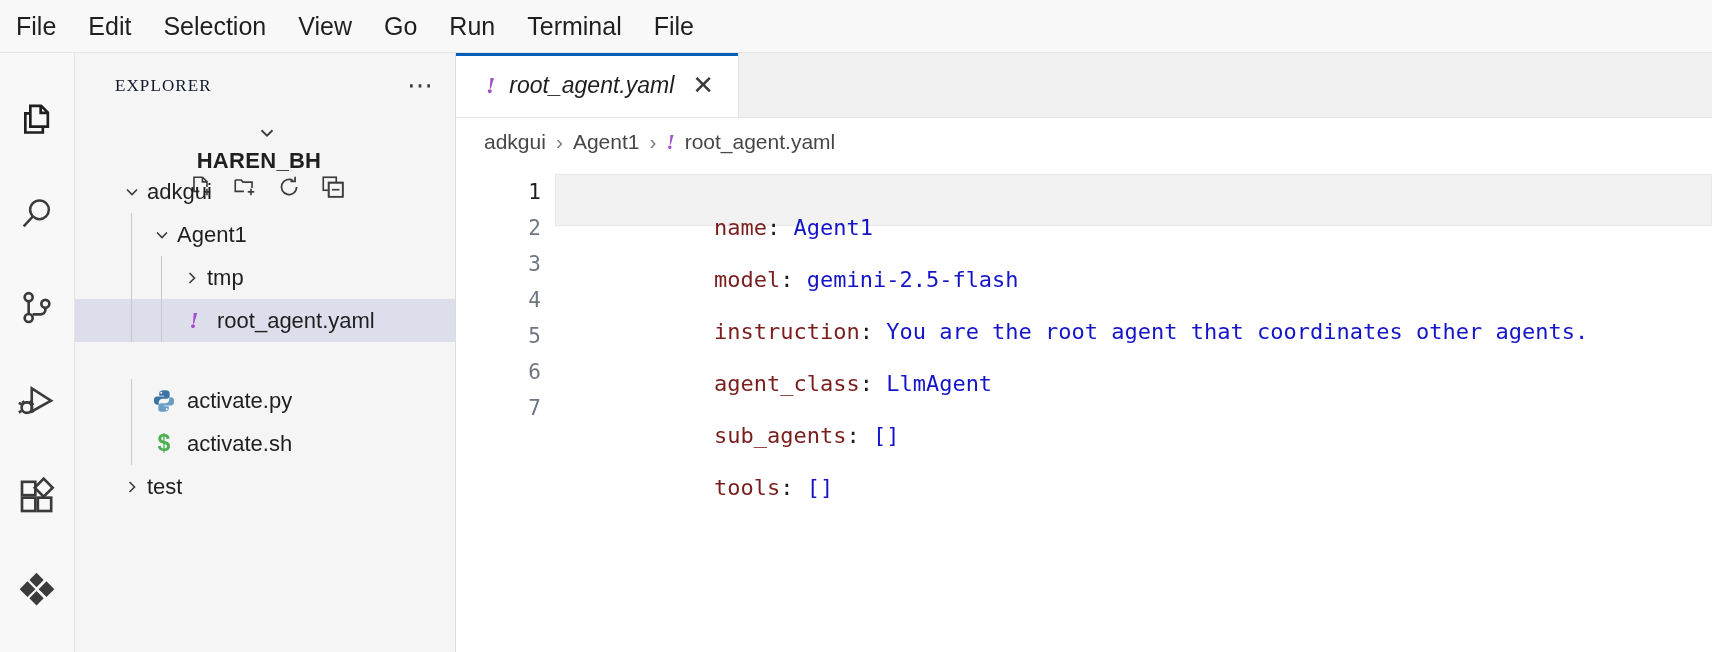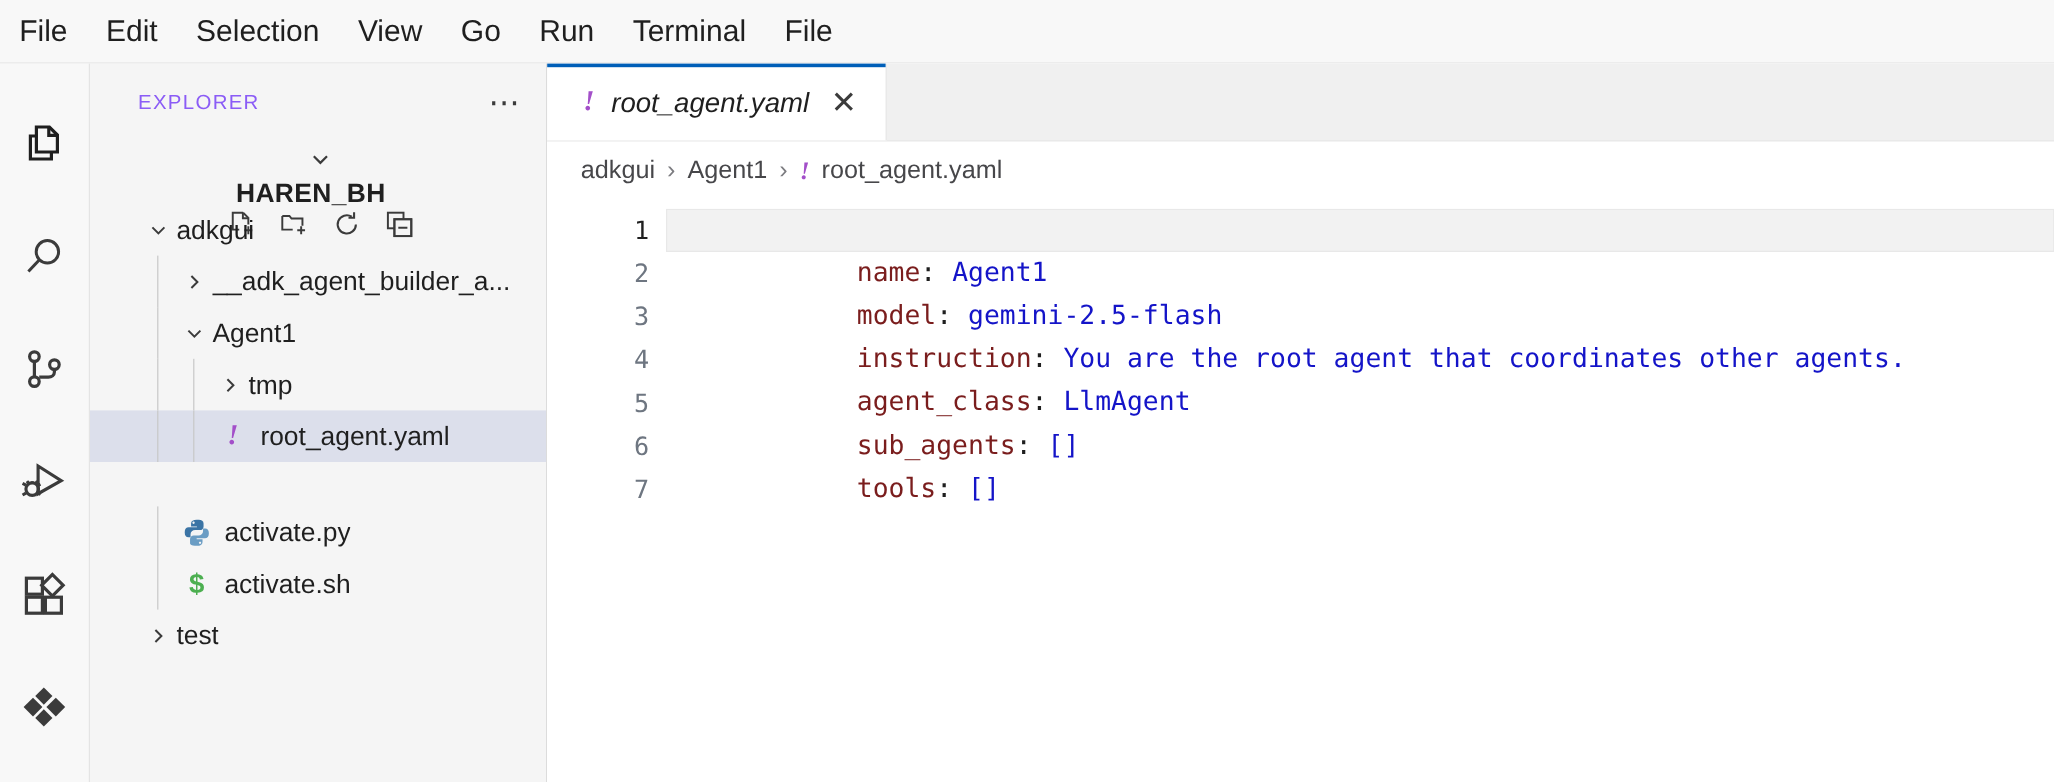--- a/index.html
+++ b/index.html
@@ -54,21 +54,21 @@
     border-right: 1px solid #dcdcdc;
     display: flex; flex-direction: column;
     min-height: 0;
   }
   .sb-header {
     height: 65px; flex: 0 0 65px;
     display: flex; align-items: center; justify-content: space-between;
     padding: 0 20px 0 40px;
   }
   .sb-title {
-    font-size: 17px; letter-spacing: 1.1px; color: #8b5cf6; font-weight: 400;
+    font-size: 17px; letter-spacing: 1.1px; color: #0f172a; font-weight: 400; font-family: Liberation Serif, serif;
   }
   .sb-dots { font-size: 26px; color: #3b3b3b; line-height: 0.6; letter-spacing: 2px; }
 
   
   .root-row {
     height: 52px; display: flex; align-items: center;
     padding-left: 12px; padding-right: 8px; gap: 0; flex-direction: column;
   }
   .twisty {
     width: 30px; flex: 0 0 30px; display:flex; align-items:center; justify-content:center;
@@ -133,21 +133,21 @@
     width: 95px; flex: 0 0 95px; padding-top: 8px; text-align: right;
     font-family: "DejaVu Sans Mono", monospace; font-size: 21px; color: #6e7681;
   }
   .gutter .ln { height: 36px; line-height: 36px; padding-right: 10px; }
   .gutter .ln.cur { color: #1f1f1f; }
   .code {
     flex: 1 1 auto; padding-top: 8px; padding-left: 4px;
     font-family: "DejaVu Sans Mono", monospace; font-size: 22px;
     overflow: hidden; position: relative;
   }
-  .cline { height: 36px; line-height: 36px; white-space: pre; }
+  .cline { height: 52px; line-height: 36px; white-space: pre; }
   .cline.cur { background: #f2f2f2; box-shadow: inset 0 0 0 1px #e8e8e8; }
   .k  { color: #7a1d1d; }
   .p  { color: #1f1f1f; }
   .v  { color: #1414c8; }
 </style>
 </head>
 <body>
 
 <div class="app">
 
@@ -283,29 +283,20 @@
 
         <div class="trow" style="padding-left:42px;">
           <span class="arrow">
             <svg width="20" height="20" viewBox="0 0 24 24" fill="none" stroke="currentColor" stroke-width="2">
                 <path d="M6 9l6 6 6-6"></path>
               </svg>
           </span>
           <span class="tlabel">adkgui</span>
         </div>
 
-        <div class="trow" style="padding-left:72px;">
-          <span class="guide" style="left:56px;"></span>
-          <span class="arrow">
-            <svg width="20" height="20" viewBox="0 0 24 24" fill="none" stroke="currentColor" stroke-width="2">
-                <path d="M9 6l6 6-6 6"></path>
-              </svg>
-          </span>
-          <span class="tlabel">__adk_agent_builder_a...</span>
-        </div>
 
         <div class="trow" style="padding-left:72px;">
           <span class="guide" style="left:56px;"></span>
           <span class="arrow">
             <svg width="20" height="20" viewBox="0 0 24 24" fill="none" stroke="currentColor" stroke-width="2">
                 <path d="M6 9l6 6 6-6"></path>
               </svg>
           </span>
           <span class="tlabel">Agent1</span>
         </div>

